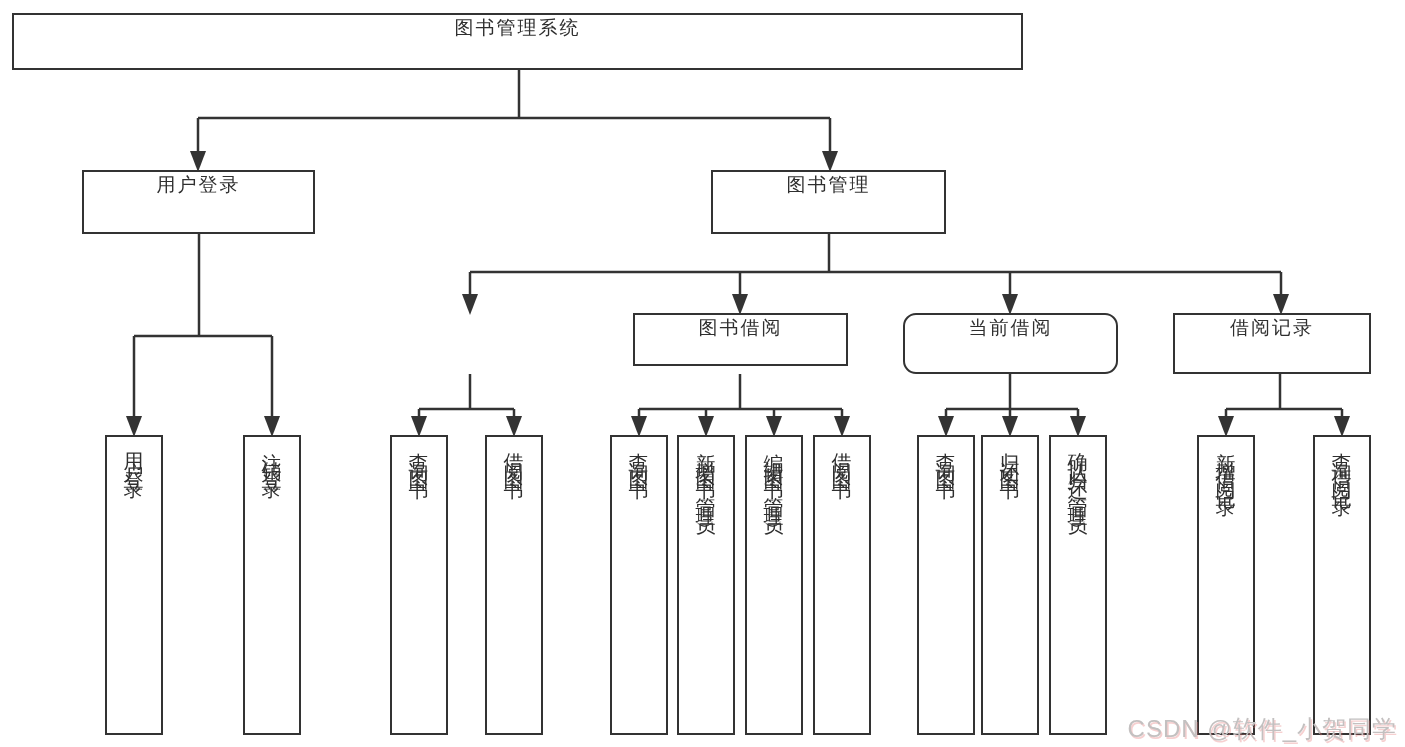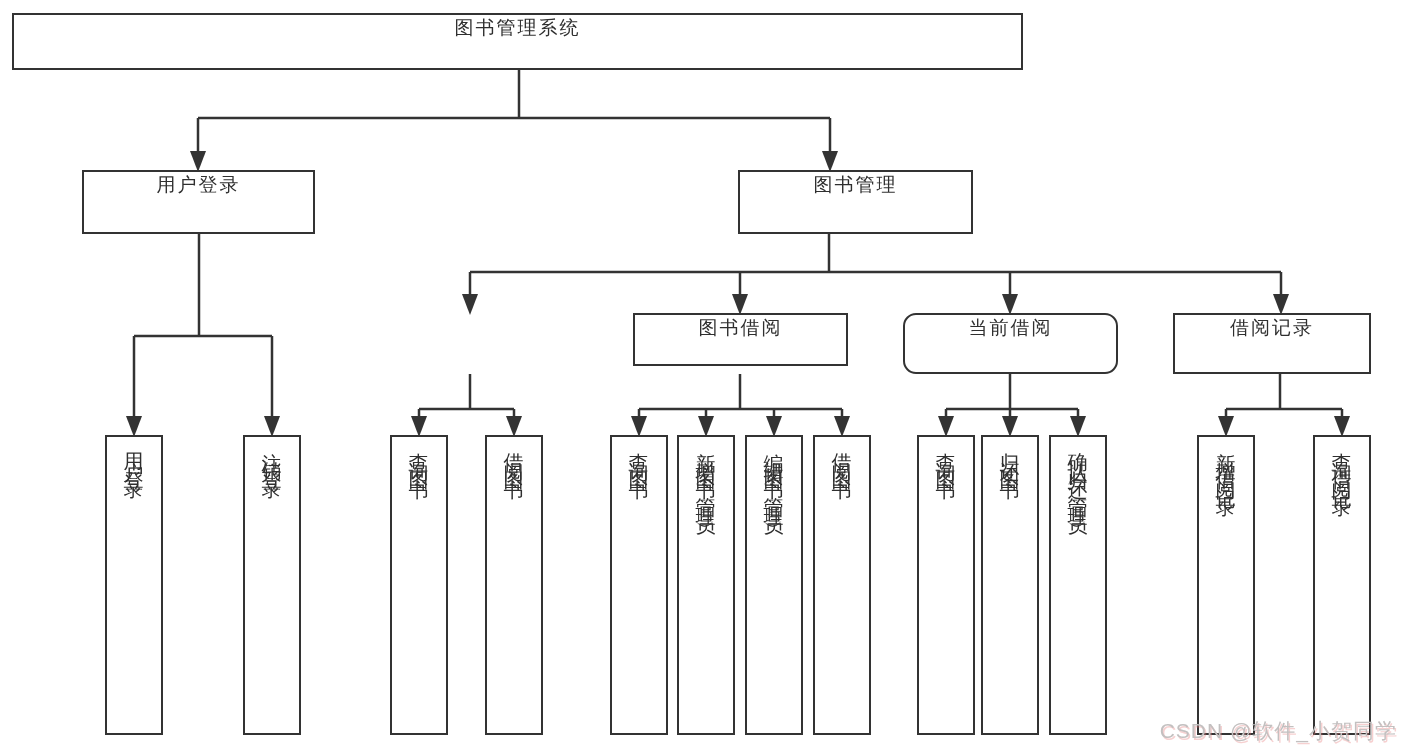--- a/index.html
+++ b/index.html
@@ -28,21 +28,21 @@
     text-orientation: mixed;
     font-size: 20px;
     letter-spacing: 9px;
     line-height: 1.1;
     color: #2f2f2f;
   }
   .watermark {
     position: absolute;
     right: 8px;
     bottom: 2px;
-    font-size: 21px;
+    font-size: 24px;
     letter-spacing: 1px;
     color: #c3c0c0;
     text-shadow: 1.5px 1.5px 0 rgba(228, 120, 120, 0.35);
     white-space: nowrap;
     z-index: 5;
   }
 </style>
 </head>
 <body>
 
@@ -121,21 +121,21 @@
     </g>
   </svg>
 
   <div class="box h" style="left:12px; top:13px; width:1011px; height:57px;">
     <span>图书管理系统</span>
   </div>
 
   <div class="box h" style="left:82px; top:170px; width:233px; height:64px;">
     <span>用户登录</span>
   </div>
-  <div class="box h" style="left:711px; top:170px; width:235px; height:64px;margin-left:27px;">
+  <div class="box h" style="left:711px; top:170px; width:235px; height:64px;">
     <span>图书管理</span>
   </div>
 
   <div class="box h" style="left:633px; top:313px; width:215px; height:53px;">
     <span>图书借阅</span>
   </div>
   <div class="box h" style="left:903px; top:313px; width:215px; height:61px;border-radius:13px;">
     <span>当前借阅</span>
   </div>
   <div class="box h" style="left:1173px; top:313px; width:198px; height:61px;">

